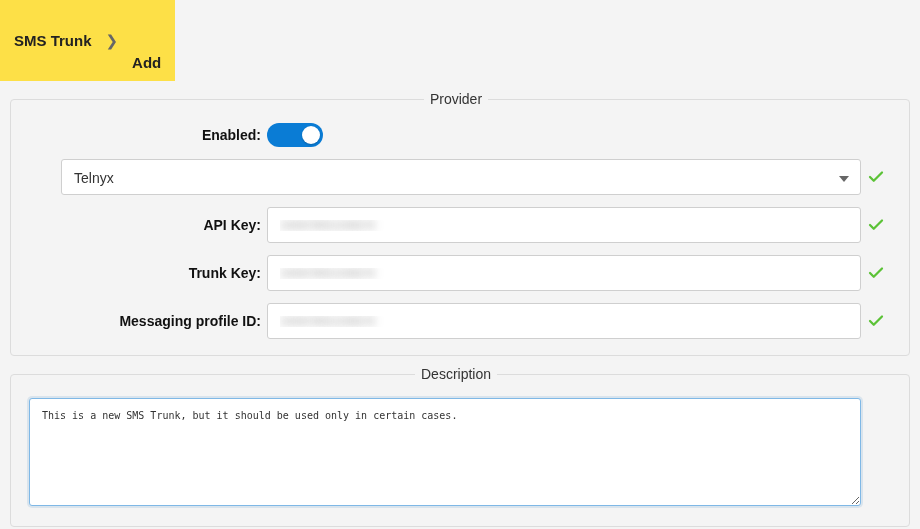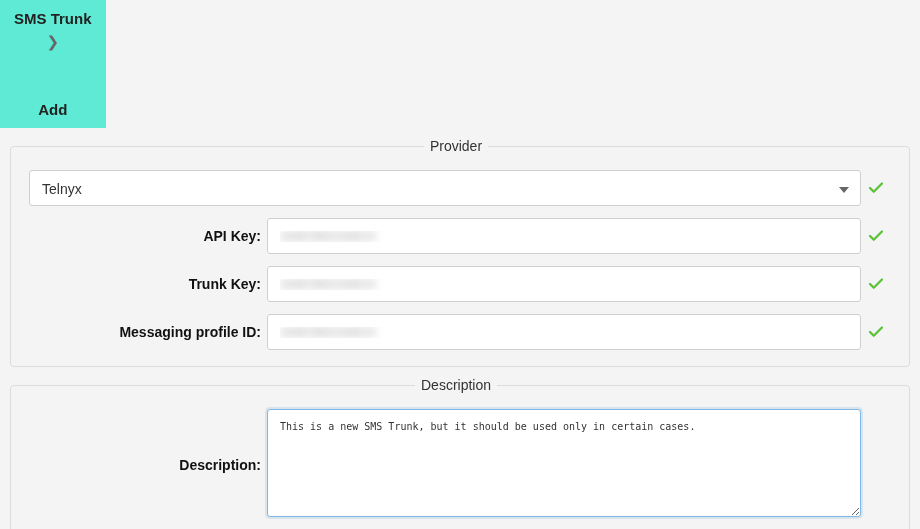--- a/index.html
+++ b/index.html
@@ -8,28 +8,27 @@
     font-family: "Segoe UI", "Helvetica Neue", Arial, sans-serif;
     background: #f4f4f4;
     color: #222;
     width: 920px;
     height: 529px;
     overflow: hidden;
   }
 
   
   .crumbs {
-    background: #5eead4;
+    background: #fde047;
     padding: 10px 14px;
     font-size: 15px;
     font-weight: 700;
     display: inline-flex;
     align-items: center;
-    gap: 6px;
-    flex-direction: column;
+    gap: 14px;
   }
   .crumb-sep { color: #666; font-weight: 400; }
   .crumb-current { font-weight: 700; margin-top: 44px; }
 
   .page { padding: 10px 10px 0 10px; }
 
   fieldset.group {
     border: 1px solid #dcdcdc;
     border-radius: 4px;
     margin: 0 0 10px 0;
@@ -99,21 +98,21 @@
     height: 36px;
     border: 1px solid #cfcfcf;
     border-radius: 3px;
     background: #fff;
     font-size: 10px;
     padding: 0 12px;
     color: #333;
     outline: none;
   }
 
-  .select-wrap { position: relative; width: 100%; }
+  .select-wrap { position: relative; width: 100%; margin-left: 32px; }
   .select-wrap .caret {
     position: absolute;
     right: 12px; top: 50%;
     transform: translateY(-50%);
     pointer-events: none;
     color: #666;
   }
   .select-display {
     line-height: 36px;
     height: 36px;
@@ -172,20 +171,27 @@
   <span>SMS Trunk</span>
   <span class="crumb-sep">❯</span>
   <span class="crumb-current">Add</span>
 </div>
 
 <div class="page">
 
   <fieldset class="group">
     <legend>Provider</legend>
 
+    <div class="row">
+      <div class="row-label">Enabled:</div>
+      <div class="row-field">
+        <div class="toggle" role="switch" aria-checked="true"></div>
+      </div>
+      <div class="row-valid"></div>
+    </div>
 
     <div class="row">
       <div class="row-field">
         <div class="select-wrap">
           <div class="select-display">Telnyx</div>
           <span class="caret">
             <svg viewBox="0 0 10 6" width="10" height="6">
                 <path d="M0 0l5 6 5-6z" fill="currentColor"></path>
               </svg>
           </span>
@@ -232,21 +238,20 @@
             <path fill="none" stroke="currentColor" stroke-width="3" stroke-linecap="round" stroke-linejoin="round" d="M4 12l5 5L20 6"></path>
           </svg>
       </div>
     </div>
   </fieldset>
 
   <fieldset class="group">
     <legend>Description</legend>
 
     <div class="row ta">
-      <div class="row-label">Description:</div>
       <div class="textarea-box">
         <textarea style="">This is a new SMS Trunk, but it should be used only in certain cases.</textarea>
       </div>
       <div class="row-valid"></div>
     </div>
   </fieldset>
 
 </div>
 
 <div class="footer">

